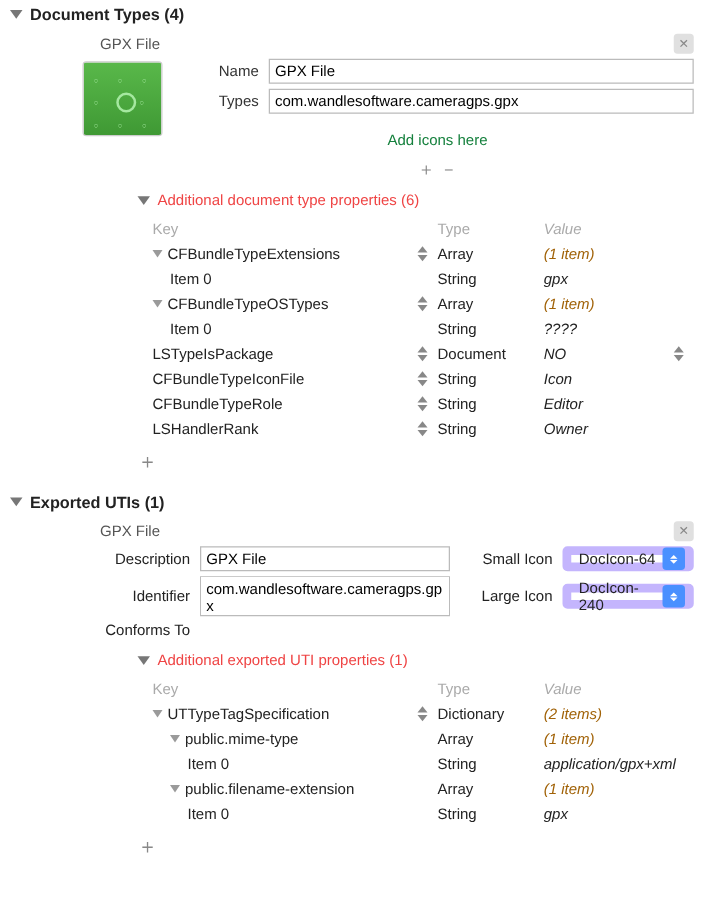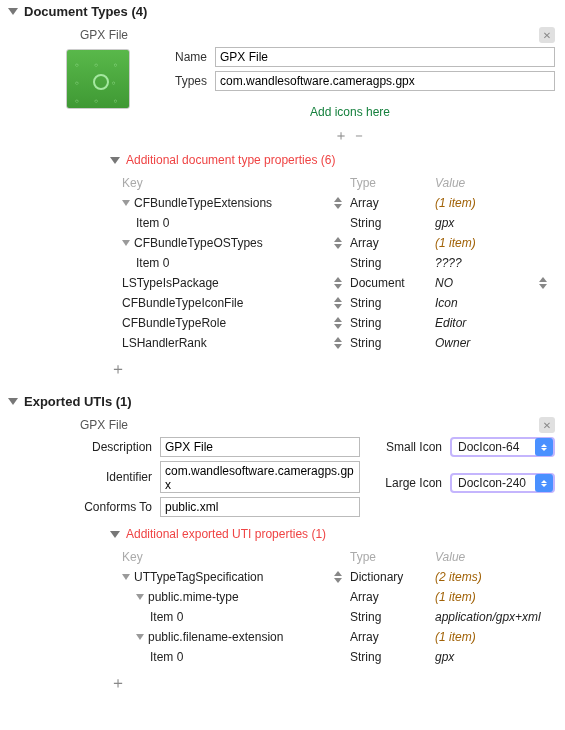--- a/index.html
+++ b/index.html
@@ -196,21 +196,21 @@
   .uti-right-label {
     width: 70px;
     text-align: right;
     padding-right: 8px;
     font-size: 12px;
   }
   .dropdown {
     flex: 1;
     display: flex;
     align-items: center;
-    border: 2px solid #c4b5fd;
+    border: 7px solid #c4b5fd;
     border-radius: 4px;
     height: 20px;
     padding: 0 0 0 6px;
     position: relative;
     background: #fff;
     font-size: 12px;
   }
   .dropdown-text { flex: 1; }
   .dropdown-arrow {
     width: 18px;
@@ -409,40 +409,39 @@
       <span class="uti-right-label">Small Icon</span>
       <div class="dropdown">
         <span class="dropdown-text">DocIcon-64</span>
         <span class="dropdown-arrow">
             <span class="u"></span>
             <span class="d"></span>
           </span>
       </div>
     </div>
   </div>
-  <div class="uti-row" style="align-items:flex-end;">
+  <div class="uti-row" style="align-items:center;">
     <div class="uti-left">
       <span class="uti-label">Identifier</span>
       <textarea class="uti-input" style="">com.wandlesoftware.cameragps.gpx</textarea>
     </div>
     <div class="uti-right">
       <span class="uti-right-label">Large Icon</span>
       <div class="dropdown">
         <span class="dropdown-text">DocIcon-240</span>
         <span class="dropdown-arrow">
             <span class="u"></span>
             <span class="d"></span>
           </span>
       </div>
     </div>
   </div>
   <div class="uti-row">
     <div class="uti-left">
       <span class="uti-label">Conforms To</span>
-      <input class="uti-input" value="public.xml" style="">
     </div>
     <div class="uti-right"></div>
   </div>
 </div>
 
 <div class="sub-header">
   <span class="disclosure"></span>
   <span>Additional exported UTI properties (1)</span>
 </div>
 

